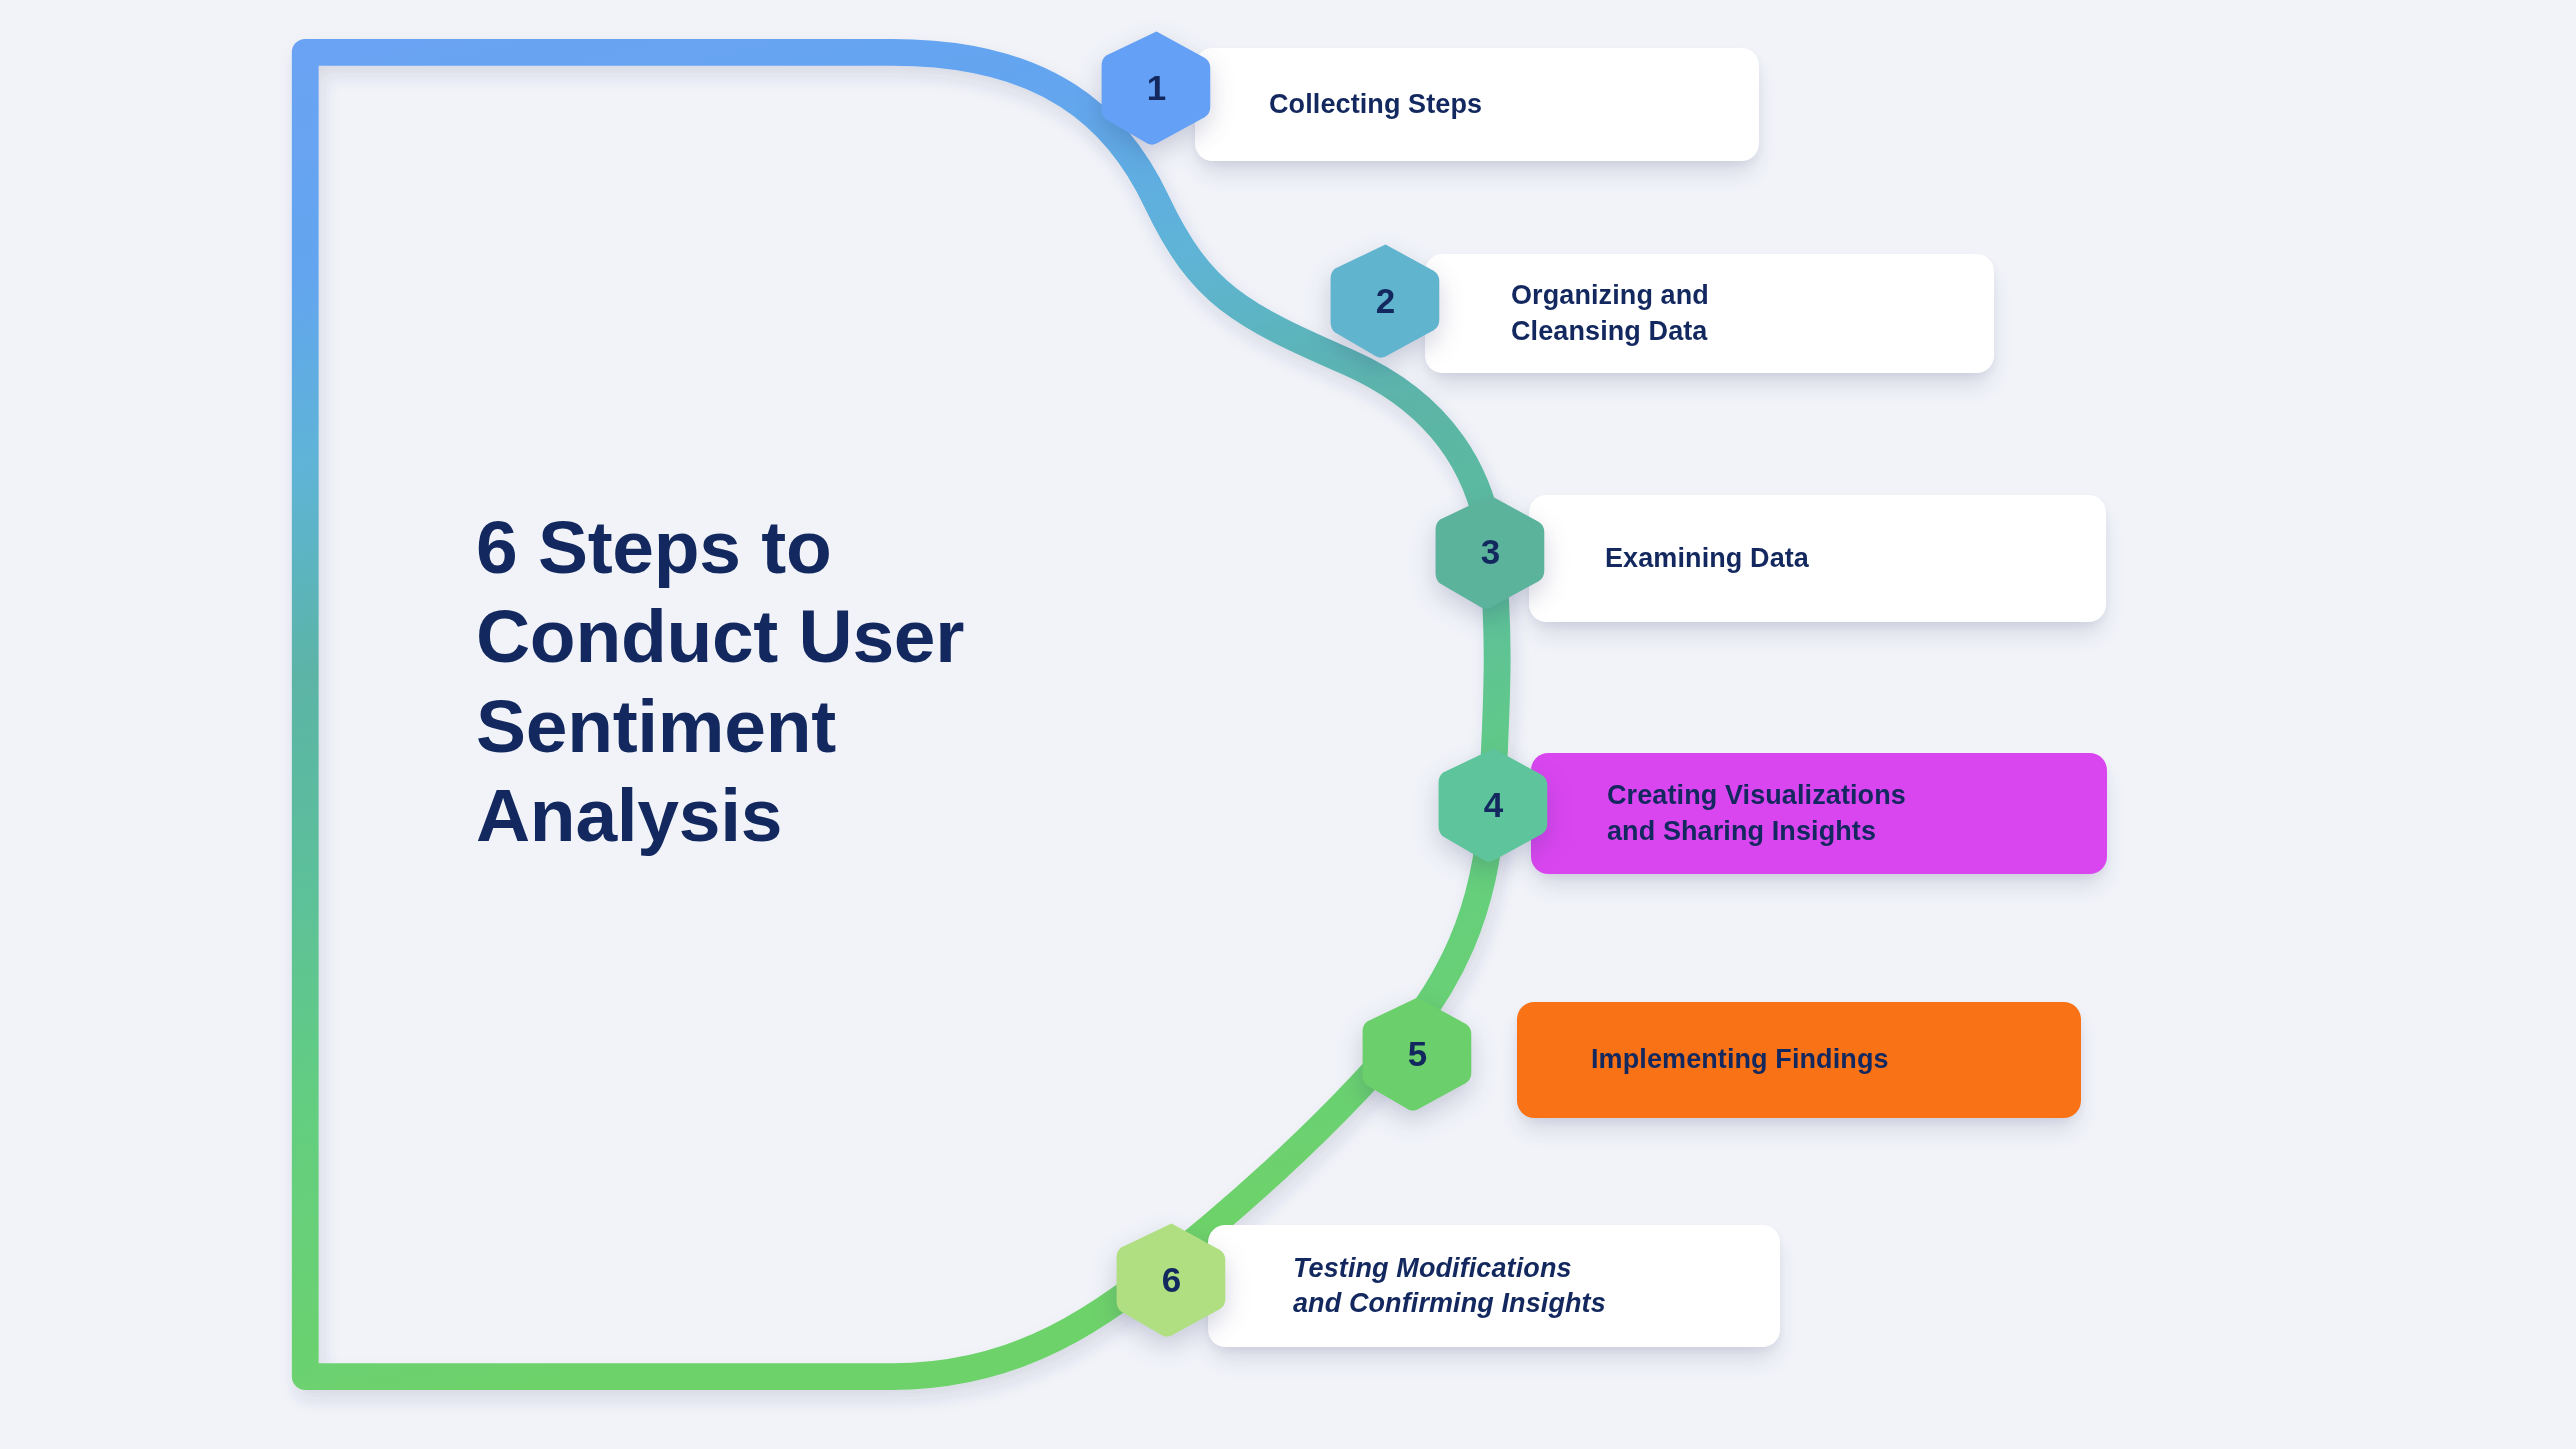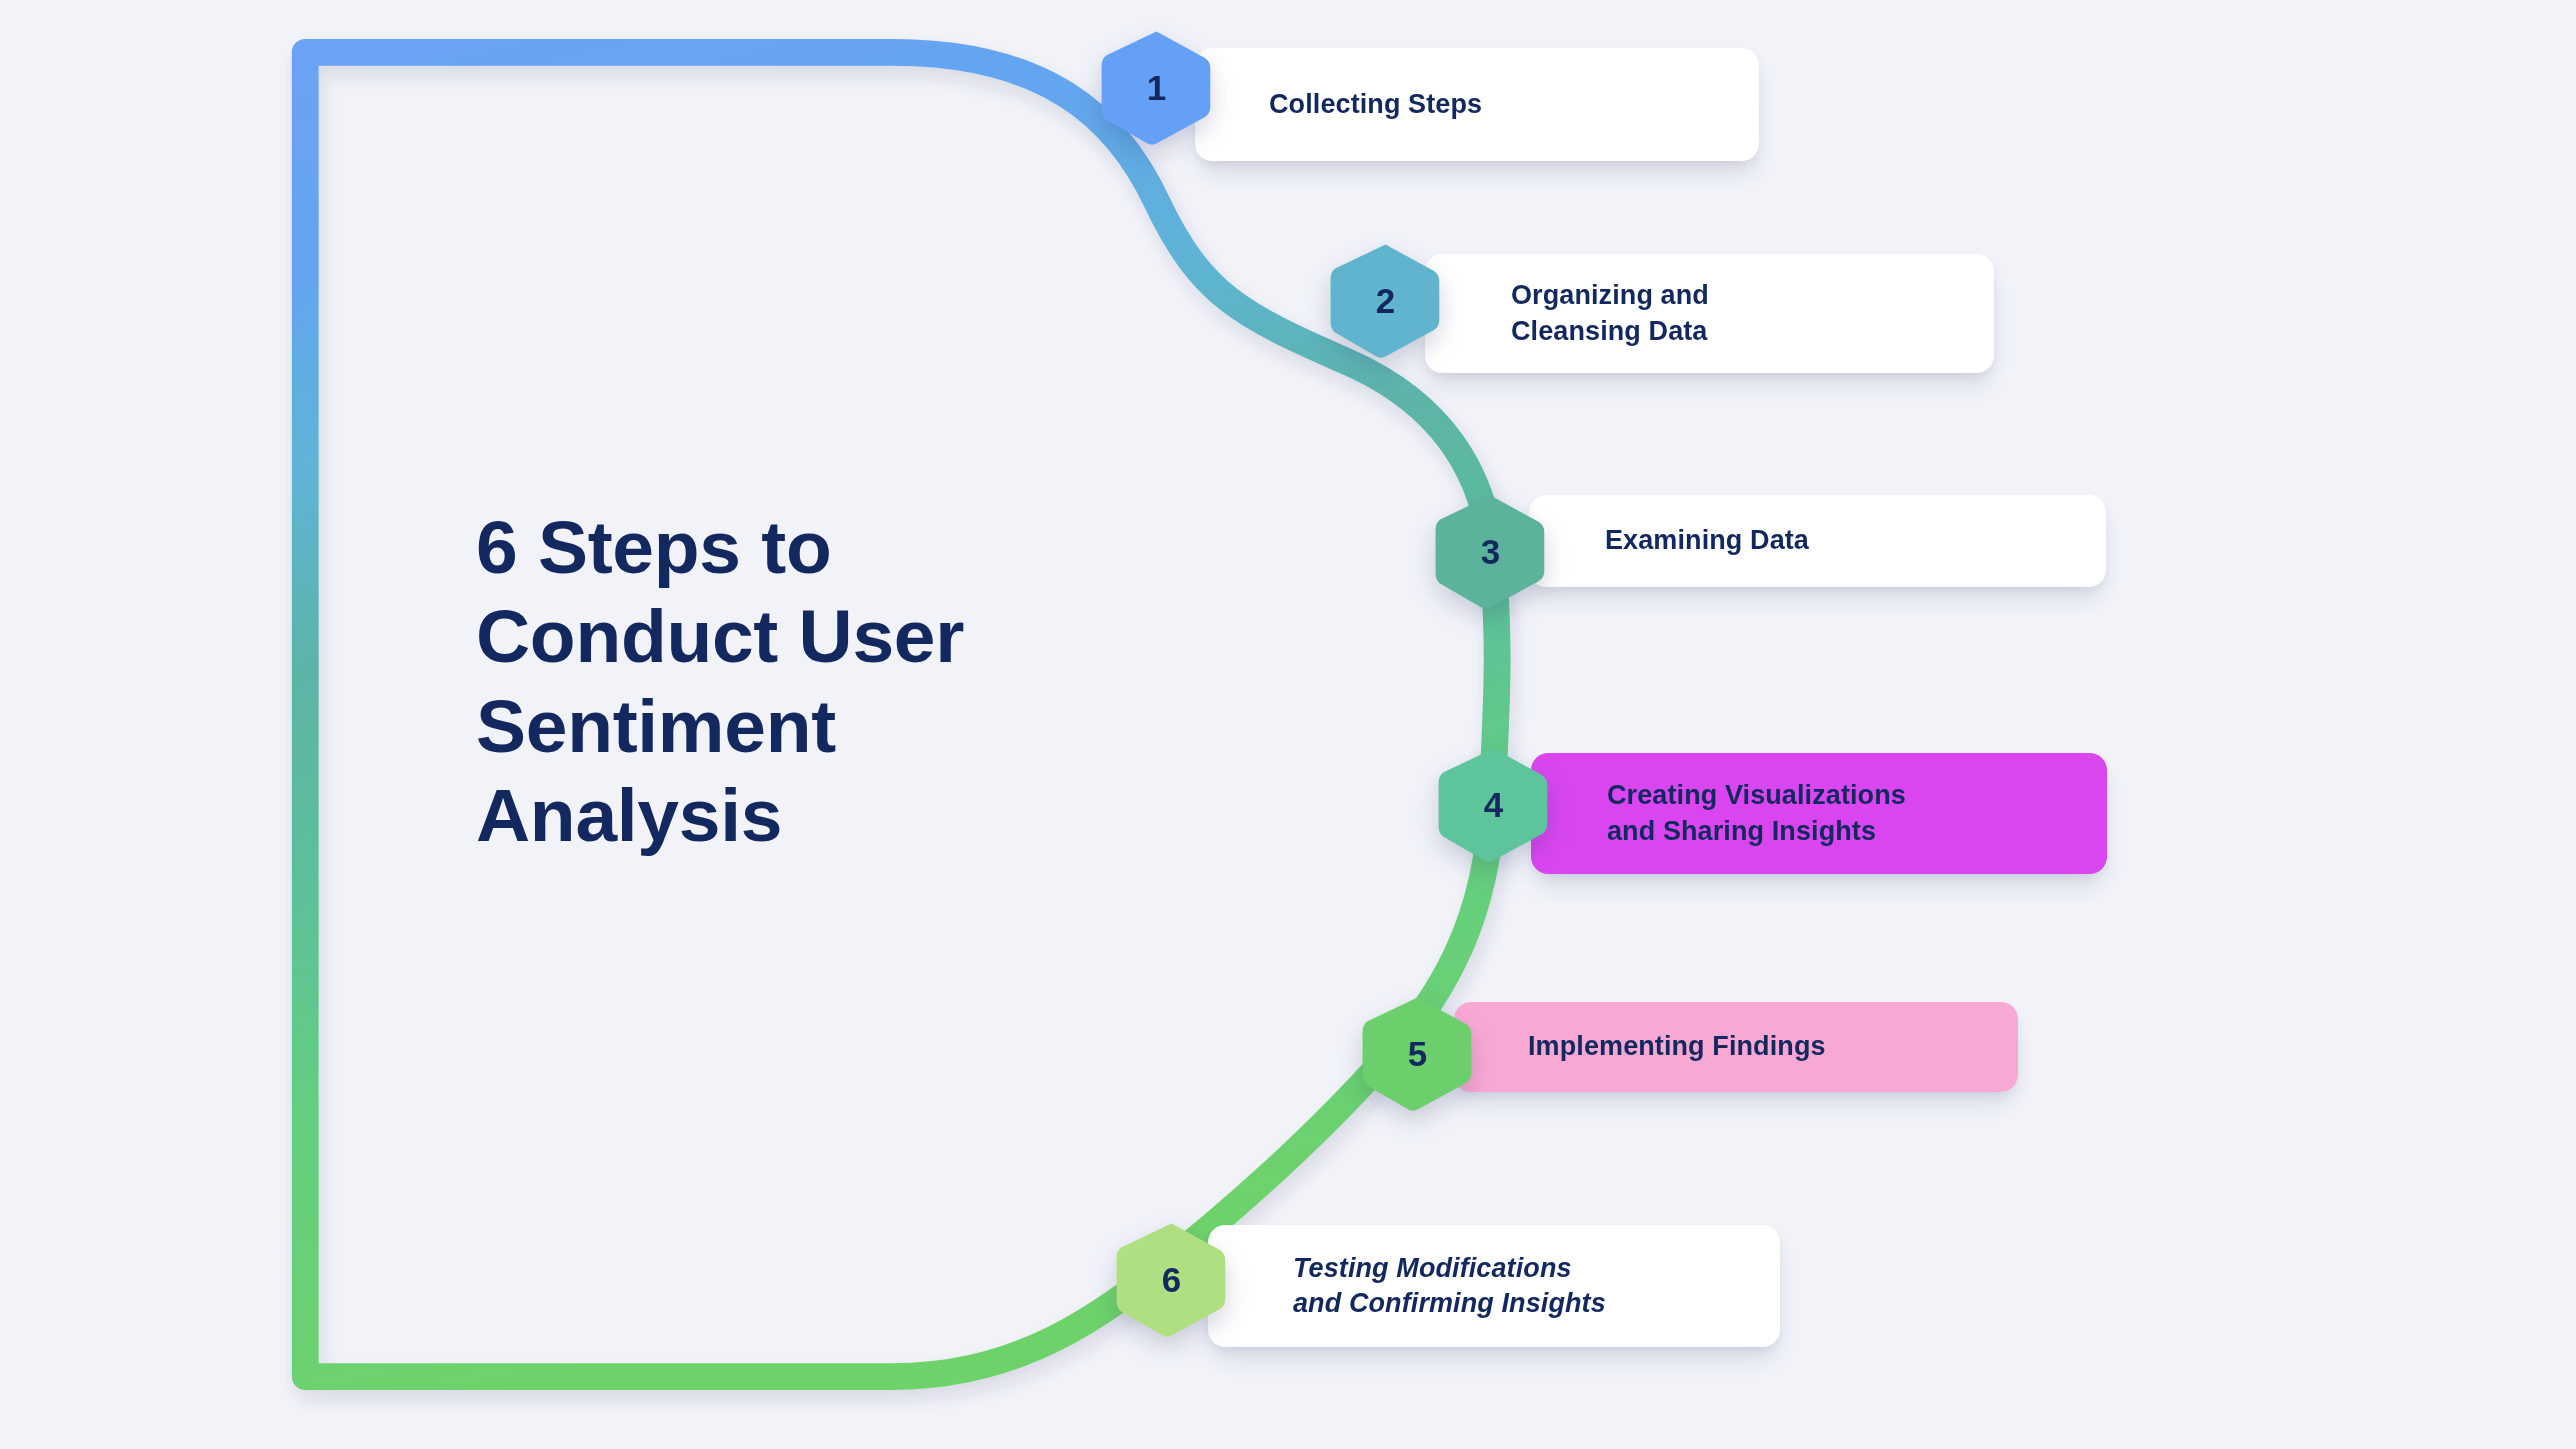--- a/index.html
+++ b/index.html
@@ -122,28 +122,28 @@
 Sentiment
 Analysis</div>
 
   <div class="card" style="left: 1195px; top: 48px; width: 564px; height: 113px; background: rgb(255, 255, 255);">
     <div class="card-label" style="color: rgb(18, 40, 94); margin-left: 74px;">Collecting Steps</div>
   </div>
   <div class="card" style="left: 1425px; top: 254px; width: 569px; height: 119px; background: rgb(255, 255, 255);">
     <div class="card-label" style="color: rgb(18, 40, 94); margin-left: 86px;">Organizing and
 Cleansing Data</div>
   </div>
-  <div class="card" style="left: 1529px; top: 495px; width: 577px; height: 92px; background: rgb(255, 255, 255);">
+  <div class="card" style="left: 1529px; top: 495px; width: 577px; height: 127px; background: rgb(255, 255, 255);">
     <div class="card-label" style="color: rgb(18, 40, 94); margin-left: 76px;">Examining Data</div>
   </div>
   <div class="card" style="left: 1531px; top: 753px; width: 576px; height: 121px; background: #d946ef;">
     <div class="card-label" style="color: rgb(18, 40, 94); margin-left: 76px;">Creating Visualizations
 and Sharing Insights</div>
   </div>
-  <div class="card" style="left: 1454px; top: 1002px; width: 564px; height: 90px; background: #f9a8d4;">
+  <div class="card" style="left: 1517px; top: 1002px; width: 564px; height: 116px; background: #f97316;">
     <div class="card-label" style="color: rgb(18, 40, 94); margin-left: 74px;">Implementing Findings</div>
   </div>
   <div class="card" style="left: 1208px; top: 1225px; width: 572px; height: 122px; background: rgb(255, 255, 255); font-style: italic;">
     <div class="card-label" style="color: rgb(18, 40, 94); margin-left: 85px;">Testing Modifications
 and Confirming Insights</div>
   </div>
 
   <div class="hex" style="left: 1099px; top: 28px; width: 115px; height: 119px;">
     <svg viewBox="0 0 100 104" width="115" height="119">
       <path d="M50 3 L92 26 Q97 29 97 35 L97 69 Q97 75 92 78 L50 101 Q46 103 42 101 L6 80 Q2 77 2 71 L2 33 Q2 27 6 24 Z" fill="#64a0f5"></path>

